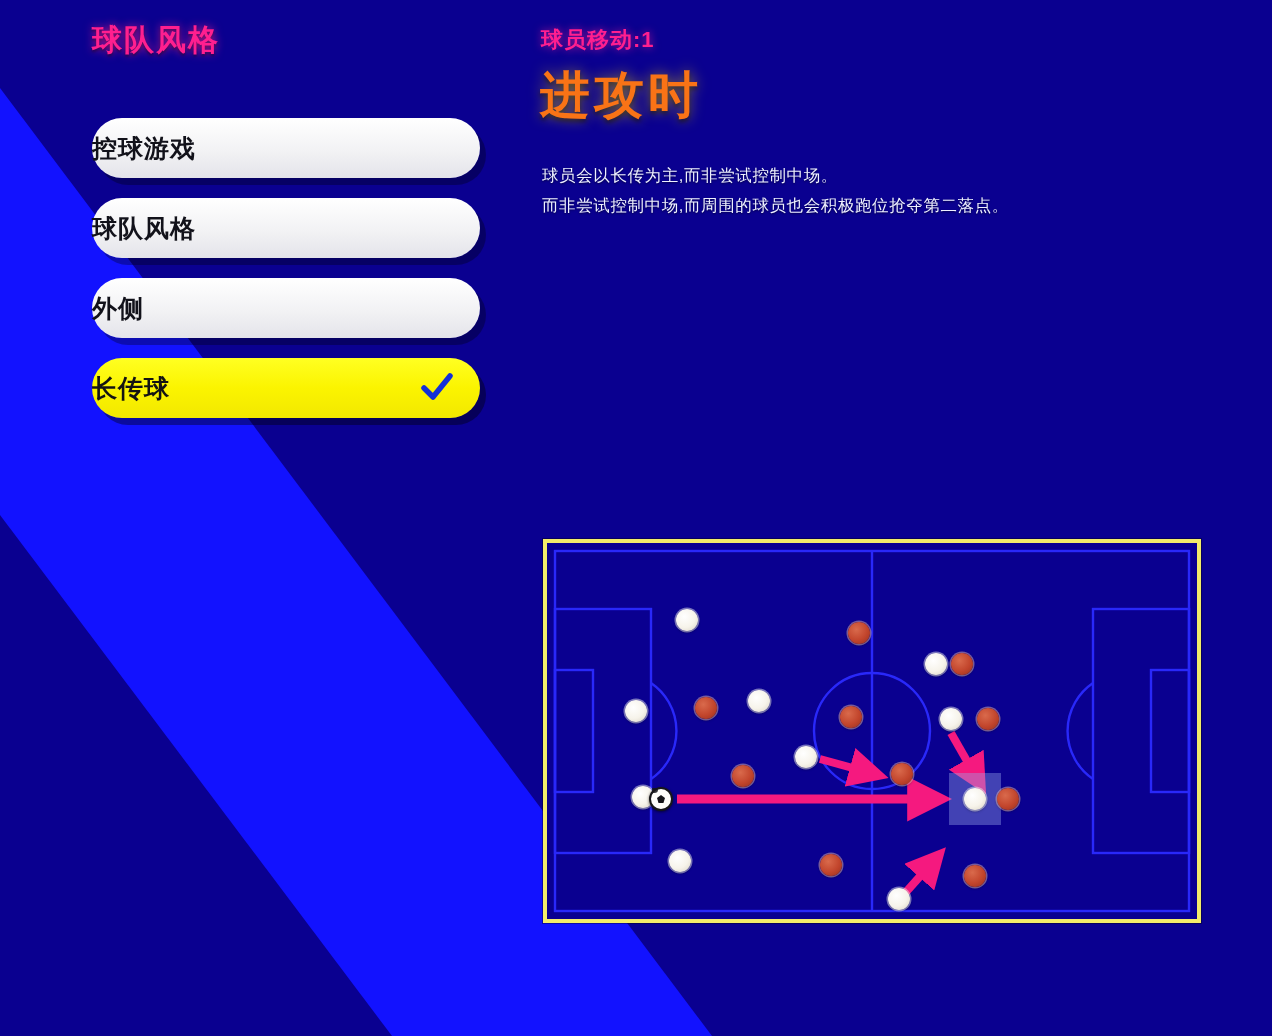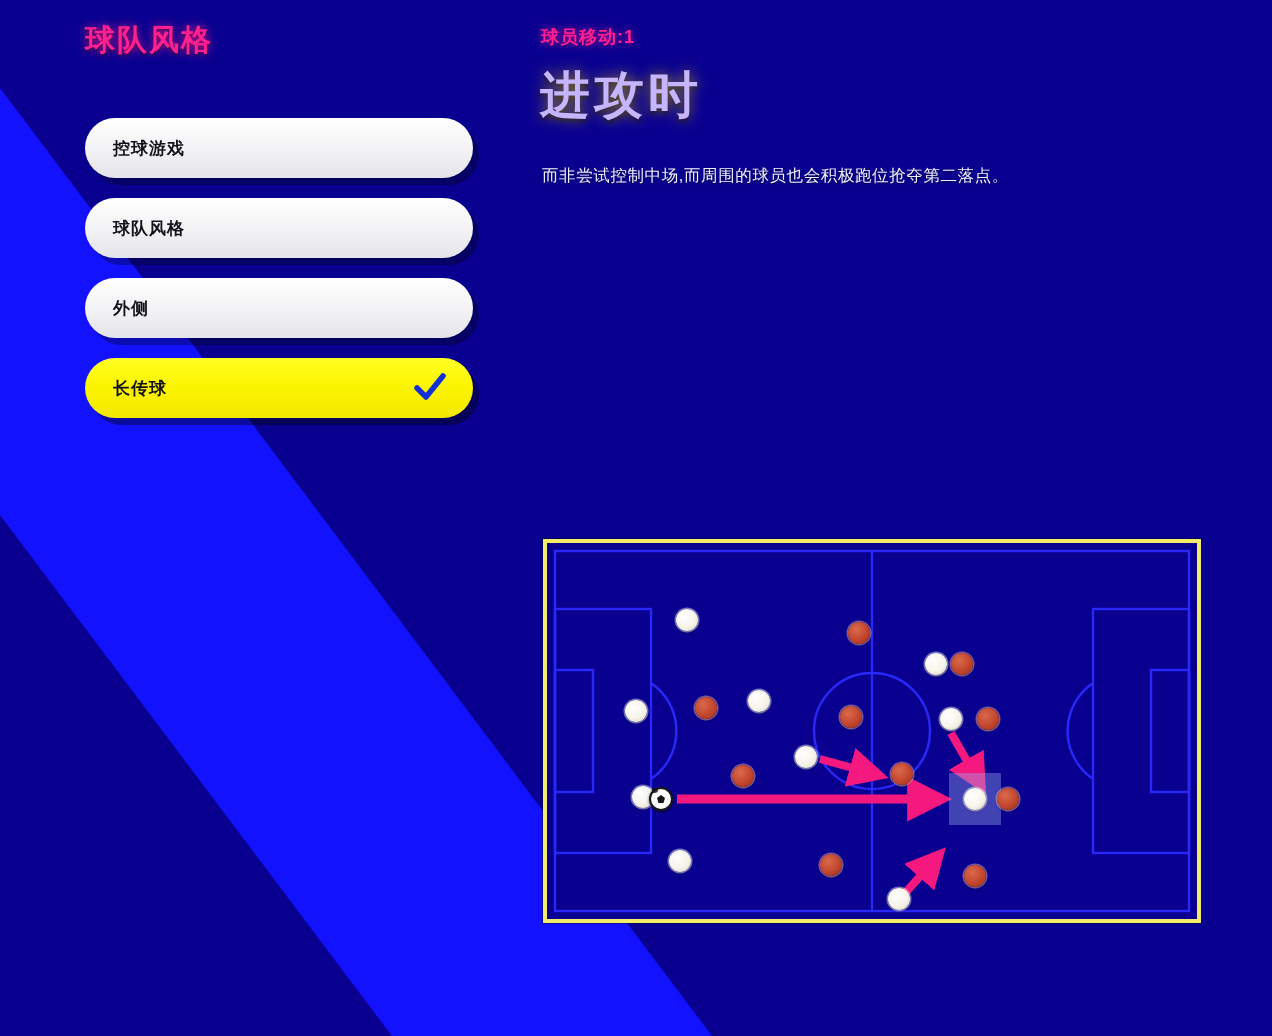--- a/index.html
+++ b/index.html
@@ -8,48 +8,48 @@
 
   #stage{position:relative;width:1272px;height:1036px;overflow:hidden;
          background:#0a0090;}
 
   
   .bg-bright{position:absolute;inset:0;background:#1212ff;}
   .bg-dark-top{position:absolute;inset:0;background:#0a0090;}
   .bg-dark-bottom{position:absolute;inset:0;background:#0a0090;}
 
   
-  #left-col{position:absolute;left:9px;top:0;width:500px;height:757px;}
+  #left-col{position:absolute;left:16px;top:0;width:500px;height:757px;}
 
   #panel-title{position:absolute;left:76px;top:20px;
       font-size:30px;font-weight:bold;color:#ff1f8f;letter-spacing:2px;
       text-shadow:0 0 10px rgba(255,31,143,.75),0 2px 3px rgba(0,0,0,.55);}
 
   .style-list{position:absolute;left:76px;top:118px;width:388px;}
   .style-item{position:relative;height:60px;margin-bottom:20px;
       background:linear-gradient(180deg,#ffffff 0%,#f2f2f4 55%,#e4e4ea 100%);
       border-radius:30px;box-shadow:6px 7px 0 rgba(0,0,0,.30);
       display:flex;align-items:center;}
-  .style-item .lbl{margin-left:28px;font-size:17px;font-weight:bold;color:#12121a;
+  .style-item .lbl{font-size:25px;font-weight:bold;color:#12121a;
       letter-spacing:1px;}
   .style-item.selected{
       background:linear-gradient(180deg,#ffff22 0%,#fbf400 50%,#f2e800 100%);
       box-shadow:6px 7px 0 rgba(0,0,0,.38);}
   .style-item.selected .lbl{color:#141414;}
   .check-icon{position:absolute;right:26px;top:50%;transform:translateY(-50%);
       width:34px;height:34px;}
 
   
   #right-col{position:absolute;left:540px;top:0;width:732px;height:1036px;}
 
-  #movement-label{position:absolute;left:1px;top:25px;font-size:18px;font-weight:bold;
+  #movement-label{position:absolute;left:1px;top:25px;font-size:22px;font-weight:bold;
       color:#ff1f8f;letter-spacing:1px;
       text-shadow:0 0 8px rgba(255,31,143,.7);}
   #section-title{position:absolute;left:0px;top:62px;font-size:50px;font-weight:bold;
-      color:#c4b5fd;letter-spacing:4px;
+      color:#f97316;letter-spacing:4px;
       text-shadow:0 0 14px rgba(255,220,0,.55),0 3px 4px rgba(0,0,0,.6);}
   #desc{position:absolute;left:2px;top:160px;width:660px;
       font-size:16.5px;line-height:30px;color:#eef0ff;letter-spacing:.6px;
       text-shadow:0 1px 2px rgba(0,0,0,.55);}
   #desc div{white-space:nowrap;}
 
   
   #pitch-wrap{position:absolute;left:543px;top:539px;width:658px;height:384px;
       border:4px solid #f3ec6a;box-sizing:border-box;background:#0a0090;
       box-shadow:0 0 0 1px rgba(0,0,0,.35);}
@@ -114,20 +114,21 @@
         </span>
       </div>
 
     </div>
   </div>
 
   <div id="right-col">
     <div id="movement-label">球员移动:1</div>
     <div id="section-title">进攻时</div>
     <div id="desc">
+      <div>球员会以长传为主,而非尝试控制中场。</div>
       <div>而非尝试控制中场,而周围的球员也会积极跑位抢夺第二落点。</div>
     </div>
   </div>
 
   <div id="pitch-wrap">
     <div id="pitch">
       <svg viewBox="0 0 650 376" width="650" height="376">
         <defs>
           <marker id="ah" markerWidth="5" markerHeight="5" refX="2.2" refY="2.5" orient="auto" markerUnits="strokeWidth">
             <path d="M0,0 L5,2.5 L0,5 z" fill="#f5197f"></path>

